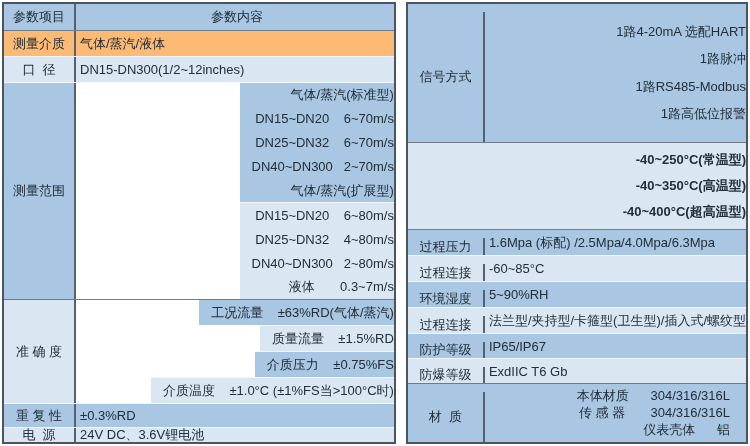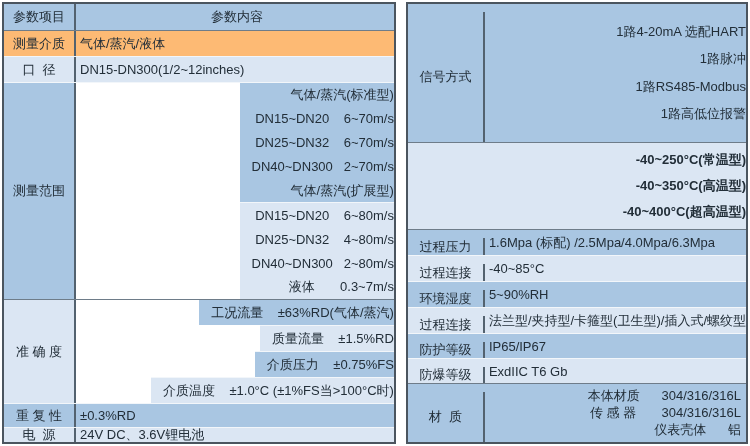--- a/index.html
+++ b/index.html
@@ -109,21 +109,21 @@
       </div>
     </div>
 
     <div class="row bgA bt-d" style="height:25px">
       <div class="lbl">过程压力</div>
       <div class="val">1.6Mpa (标配) /2.5Mpa/4.0Mpa/6.3Mpa</div>
     </div>
 
     <div class="row bgC bt-w" style="height:25px">
       <div class="lbl">过程连接</div>
-      <div class="val">-40~85°C</div>
+      <div class="val">-60~85°C</div>
     </div>
 
     <div class="row bgA bt-w" style="height:25px">
       <div class="lbl">环境湿度</div>
       <div class="val">5~90%RH</div>
     </div>
 
     <div class="row bgC bt-w" style="height:25px">
       <div class="lbl">过程连接</div>
       <div class="val">法兰型/夹持型/卡箍型(卫生型)/插入式/螺纹型</div>
@@ -134,21 +134,21 @@
       <div class="val">IP65/IP67</div>
     </div>
 
     <div class="row bgC bt-w" style="height:24px">
       <div class="lbl">防爆等级</div>
       <div class="val">ExdIIC T6 Gb</div>
     </div>
 
     <div class="row bgA bt-d fill">
       <div class="lbl">材  质</div>
-      <div class="stack pad-v" style="padding:3px 5px;">
+      <div class="stack pad-v" style="padding:3px 16px;">
         <div class="line">本体材质      304/316/316L</div>
         <div class="line">传 感 器       304/316/316L</div>
         <div class="line">仪表壳体      铝</div>
       </div>
     </div>
   </div>
 
 </div>
 
 </body></html>

